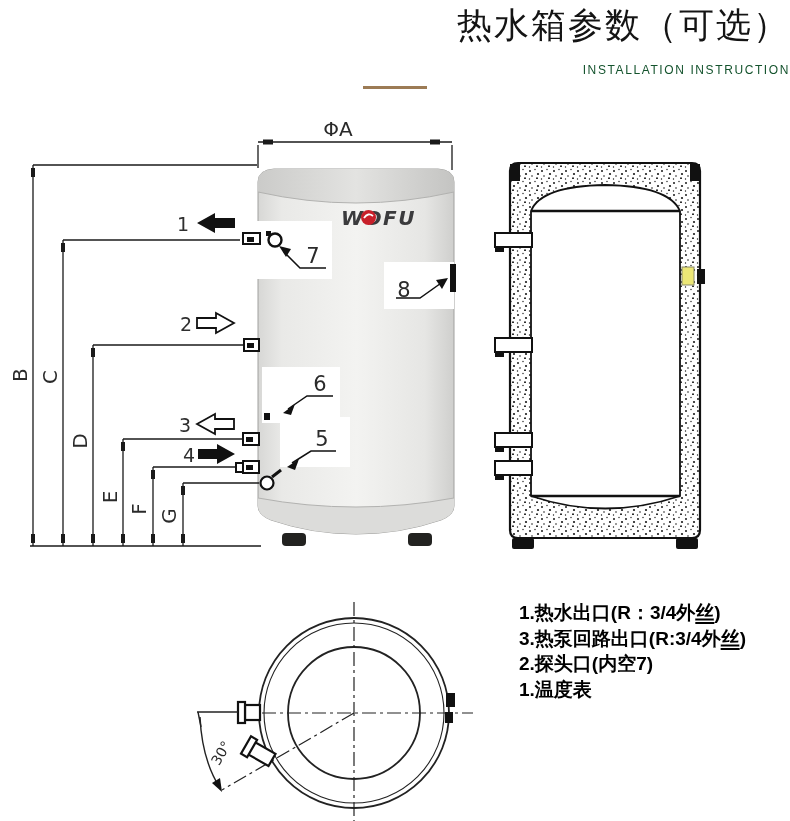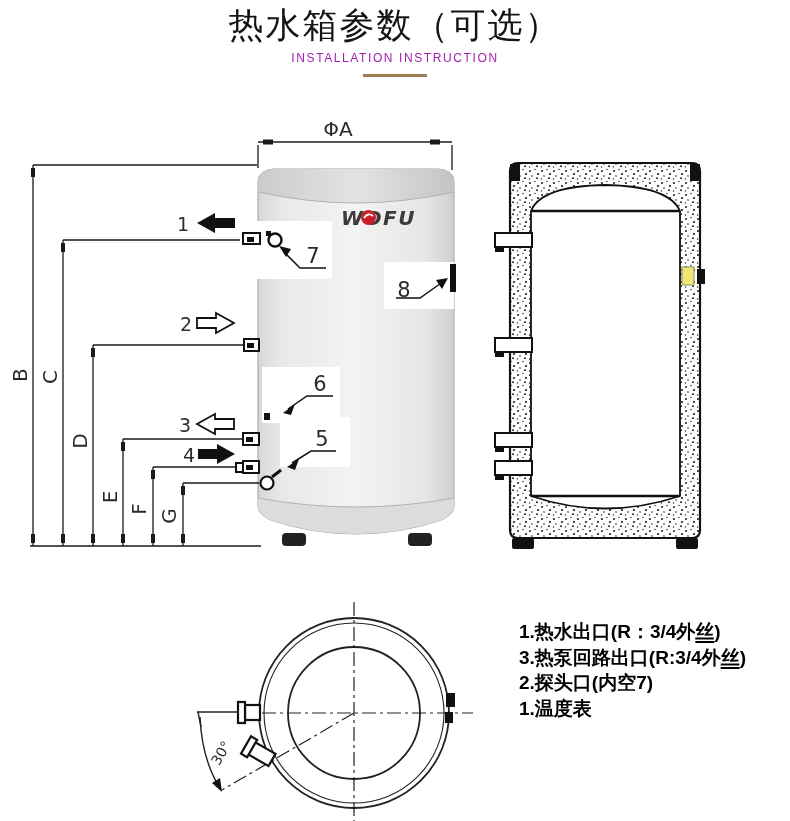--- a/index.html
+++ b/index.html
@@ -1,32 +1,32 @@
 <!DOCTYPE html>
 <html><head>
 <meta charset="utf-8">
 <style>
   html,body{margin:0;padding:0;background:#ffffff;}
   .page{position:relative;width:790px;height:821px;background:#ffffff;overflow:hidden;
         font-family:"Liberation Sans","DejaVu Sans",sans-serif;}
   
-  .header{position:absolute;top:0;left:0;width:100%;text-align:center;}
+  .header{position:absolute;top:0;left:0;width:100%;text-align:right;}
   .title{margin-top:4px;font-size:35px;font-weight:300;letter-spacing:2px;color:#141414;line-height:1.2;}
-  .subtitle{margin-top:5px;font-size:12px;font-weight:400;letter-spacing:1.6px;color:#a21caf;}
+  .subtitle{margin-top:17px;font-size:12px;font-weight:400;letter-spacing:1.6px;color:#14532d;}
   .divider{width:64px;height:3px;background:#9c7b55;margin:9px auto 0 auto;}
   
   .drawing{position:absolute;left:0;top:0;}
   svg text{font-family:"DejaVu Sans","Liberation Sans",sans-serif;}
   .dimtxt{font-size:20px;fill:#2a2a2a;}
   .numtxt{font-size:19px;fill:#2f2f2f;}
   .callouttxt{font-size:21px;fill:#2a2a2a;}
   .angletxt{font-size:14px;fill:#2a2a2a;}
   .logotxt{font-size:20px;font-style:italic;font-weight:bold;fill:#3b3b3d;letter-spacing:1.5px;}
   
-  .legend{position:absolute;left:519px;top:619px;font-size:19px;line-height:25.5px;
+  .legend{position:absolute;left:519px;top:600px;font-size:19px;line-height:25.5px;
           font-weight:600;color:#000;white-space:nowrap;}
   .legend ul{margin:0;padding:0;list-style:none;}
   .legend u{text-decoration-thickness:2px;text-underline-offset:3px;}
 </style>
 </head>
 <body>
 
 <div class="page">
 
   <div class="header">

